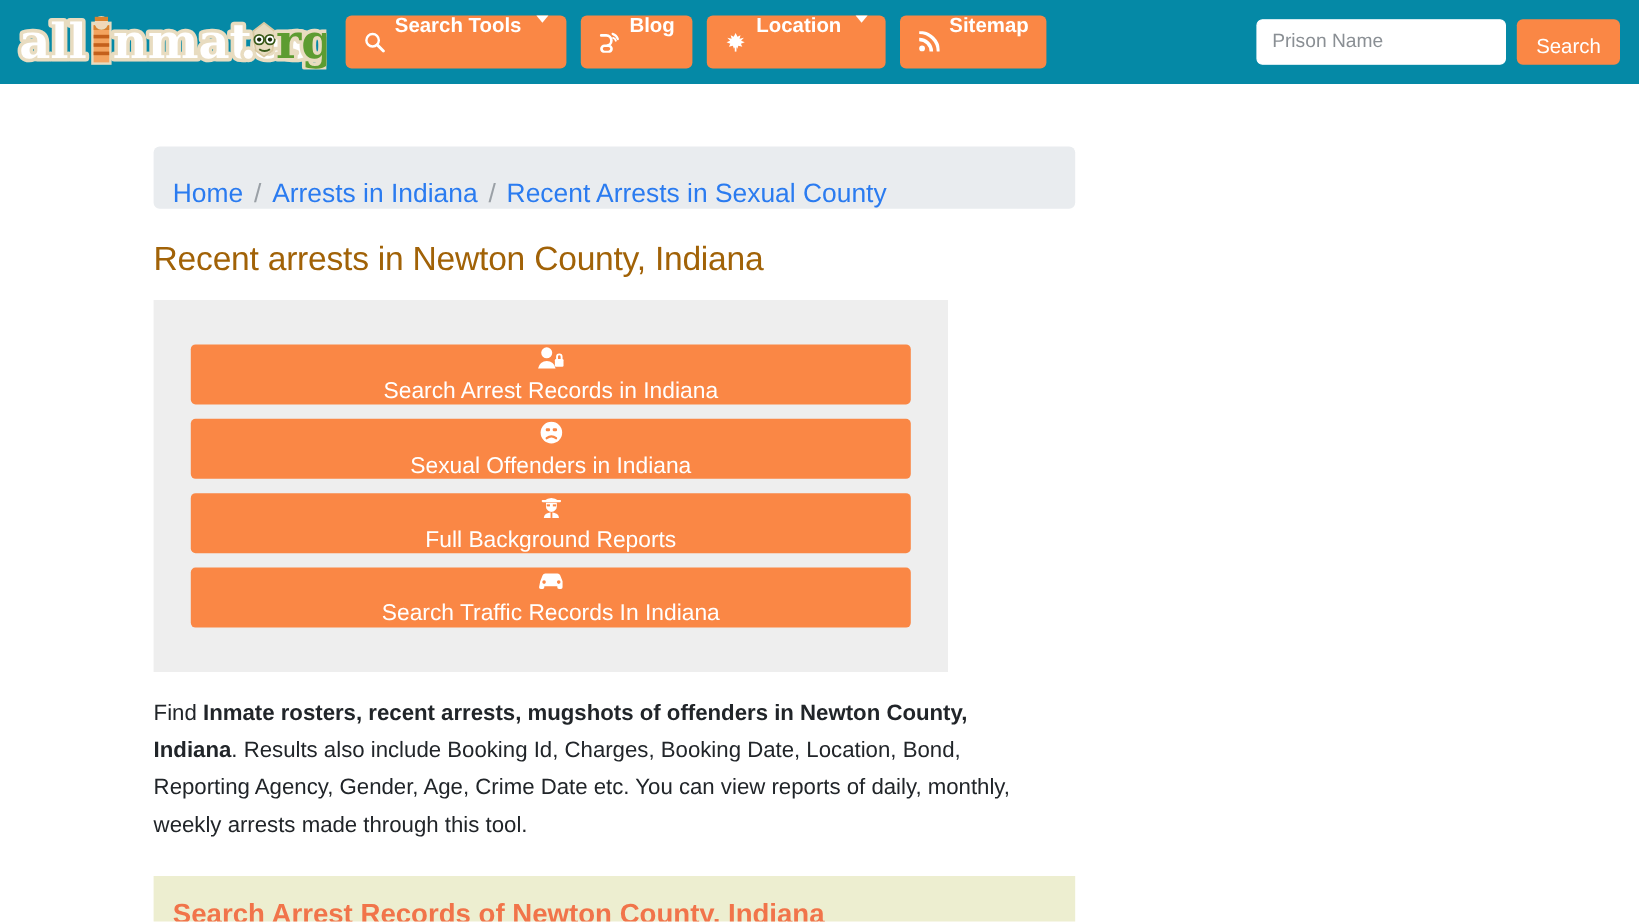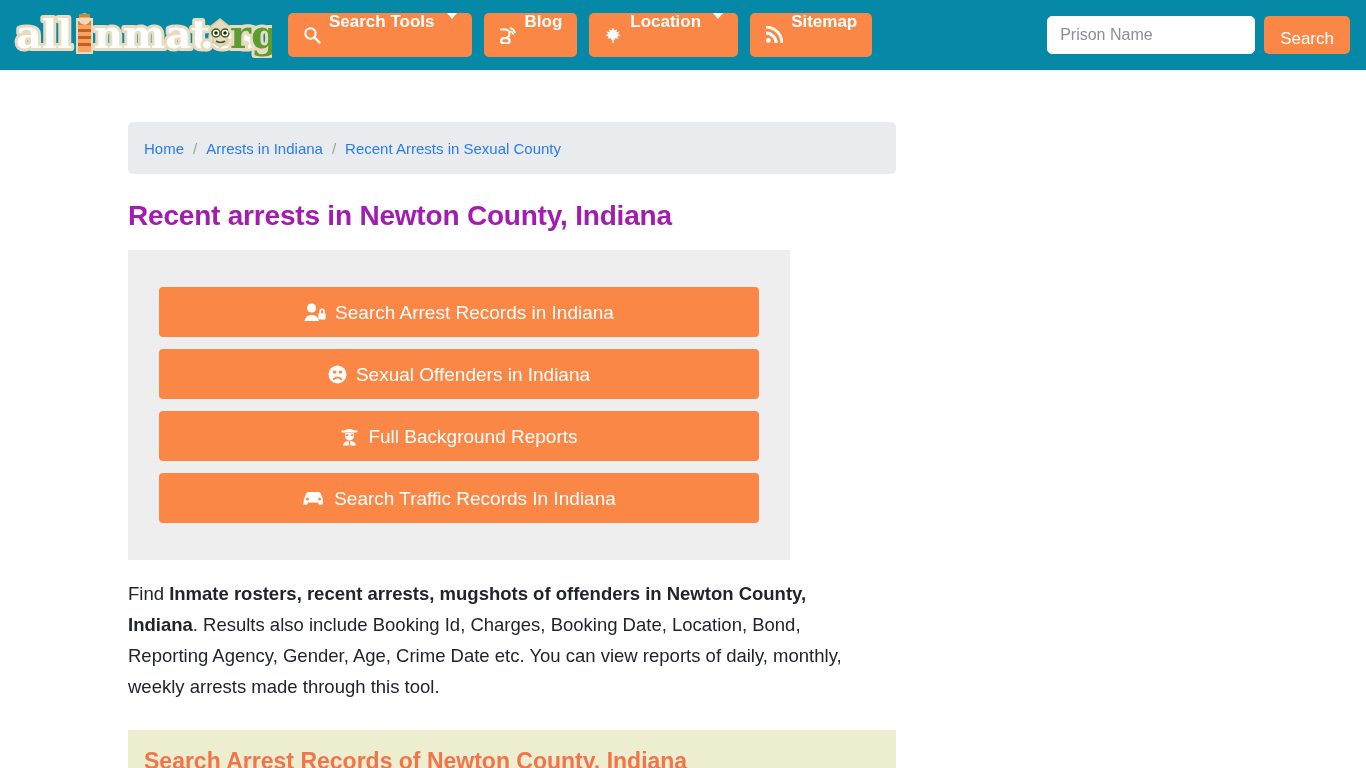--- a/index.html
+++ b/index.html
@@ -104,31 +104,31 @@
   .container {
     width: 768px;
     margin-left: 128px;
   }
 
   .breadcrumb {
     background: #e9ecef;
     border-radius: 5px;
     height: 52px;
     display: flex;
-    align-items: center;
+    align-items: flex-end;
     padding: 0 16px;
-    font-size: 15px;
+    font-size: 22px;
   }
   .crumb { color: #2a7bf0; text-decoration: none; cursor: pointer; }
   .crumb-sep { color: #9aa0a6; margin: 0 9px; }
 
   .page-title {
     font-size: 28px;
-    font-weight: bold;
-    color: #a21caf;
+    font-weight: normal;
+    color: #a16207;
     margin: 26px 0 0 0;
     letter-spacing: -0.2px;
   }
 
   .btn-panel {
     background: #eeeeee;
     margin-top: 18px;
     padding: 37px 31px;
     width: 662px;
   }
@@ -142,20 +142,21 @@
     height: 50px;
     font-size: 19px;
     cursor: pointer;
     font-family: "Liberation Sans", sans-serif;
     margin-bottom: 12px;
     line-height: 1;
     display: flex;
     align-items: center;
     justify-content: center;
     gap: 9px;
+    flex-direction: column;
   }
   .big-btn:last-child { margin-bottom: 0; }
   .big-btn .ic { display: inline-flex; align-items: center; }
 
   .intro {
     margin: 18px 0 0 0;
     font-size: 18.5px;
     line-height: 31px;
     color: #212529;
     width: 752px;

